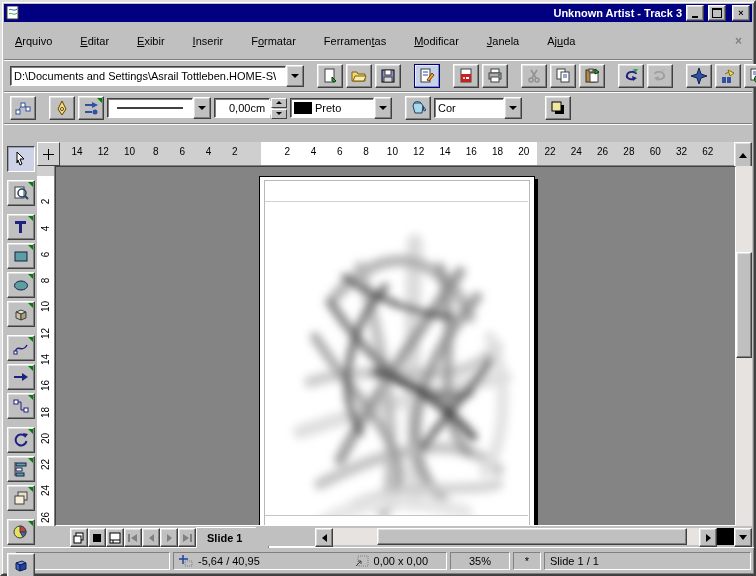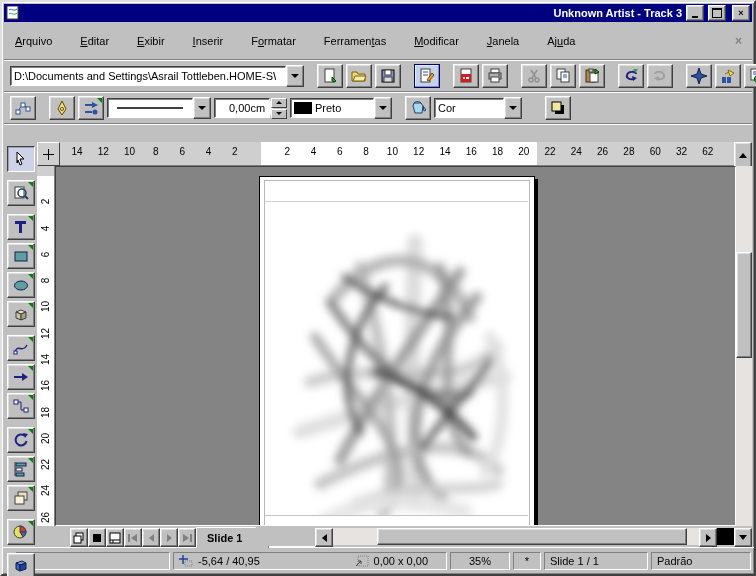--- a/index.html
+++ b/index.html
@@ -602,18 +602,15 @@
     </span>
     <span class="scell" style="width:48px;justify-content:center">
         <span>35%</span>
       </span>
     <span class="scell" style="width:16px;justify-content:center">
         <span>*</span>
       </span>
     <span class="scell" style="flex:1">
         <span>Slide 1 / 1</span>
       </span>
-    <span class="scell" style="width:88px">
-        <span>Padrão</span>
-      </span>
   </div>
 
 </div>
 
 </body></html>

